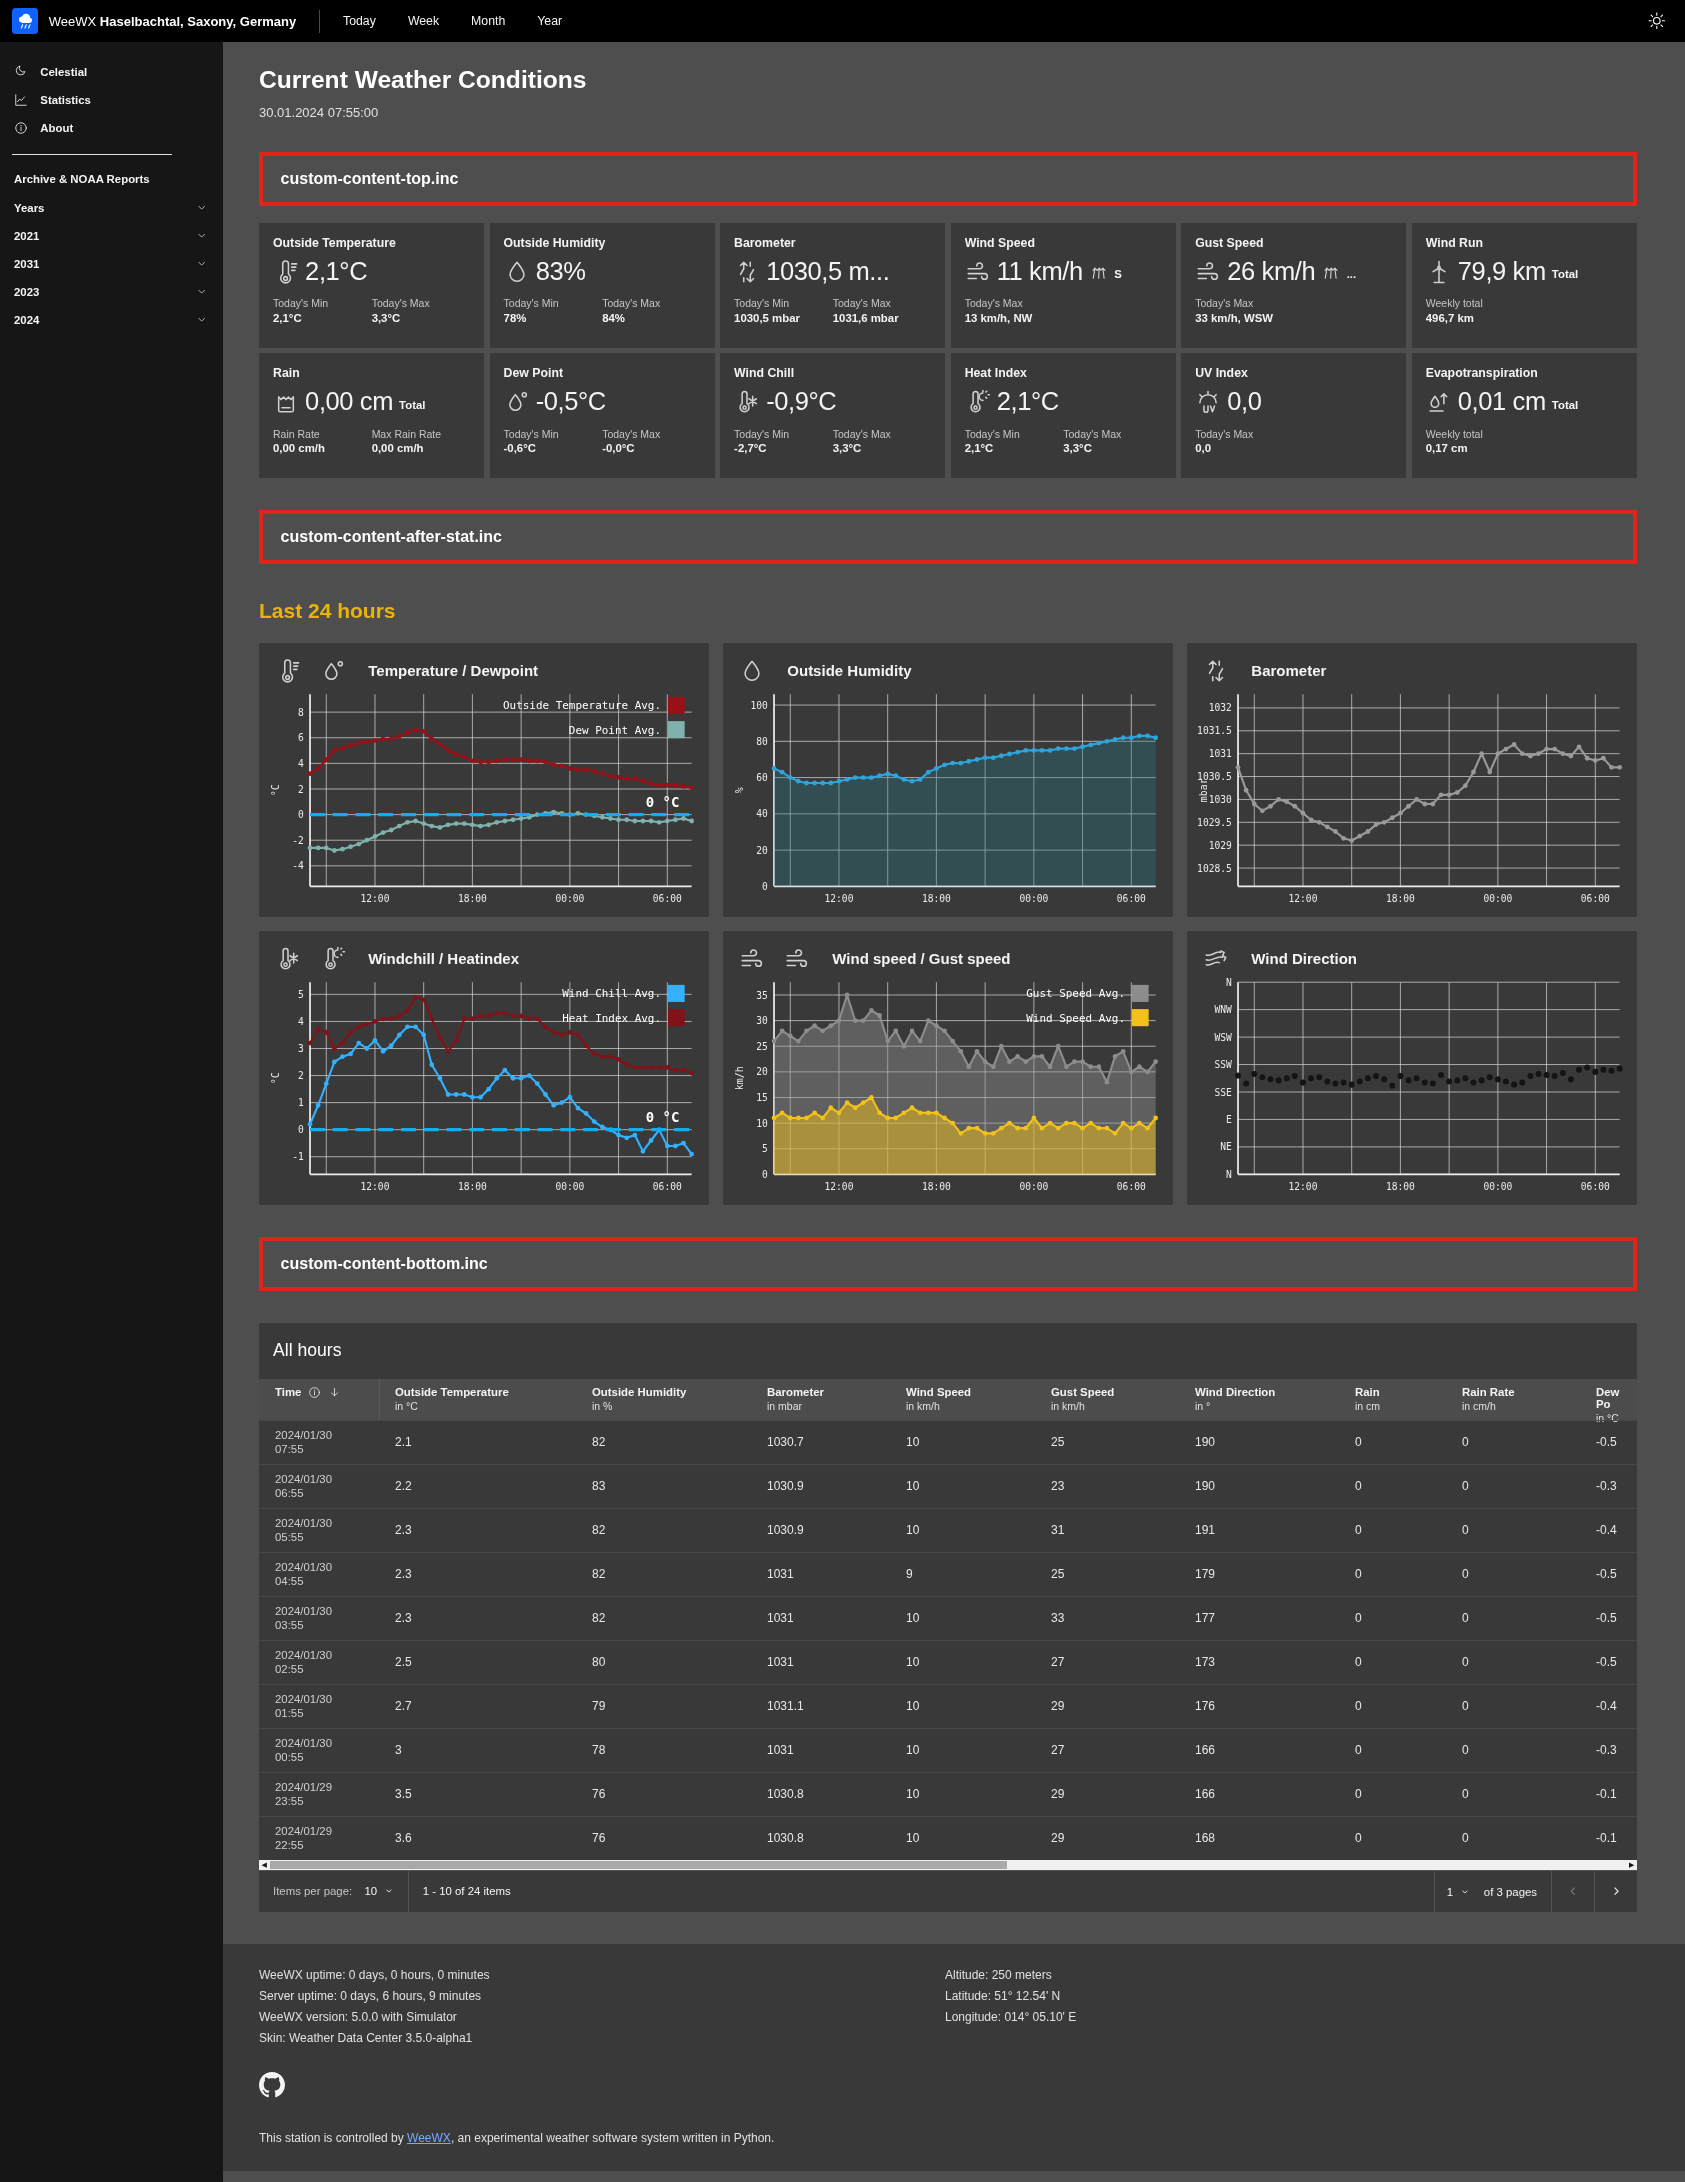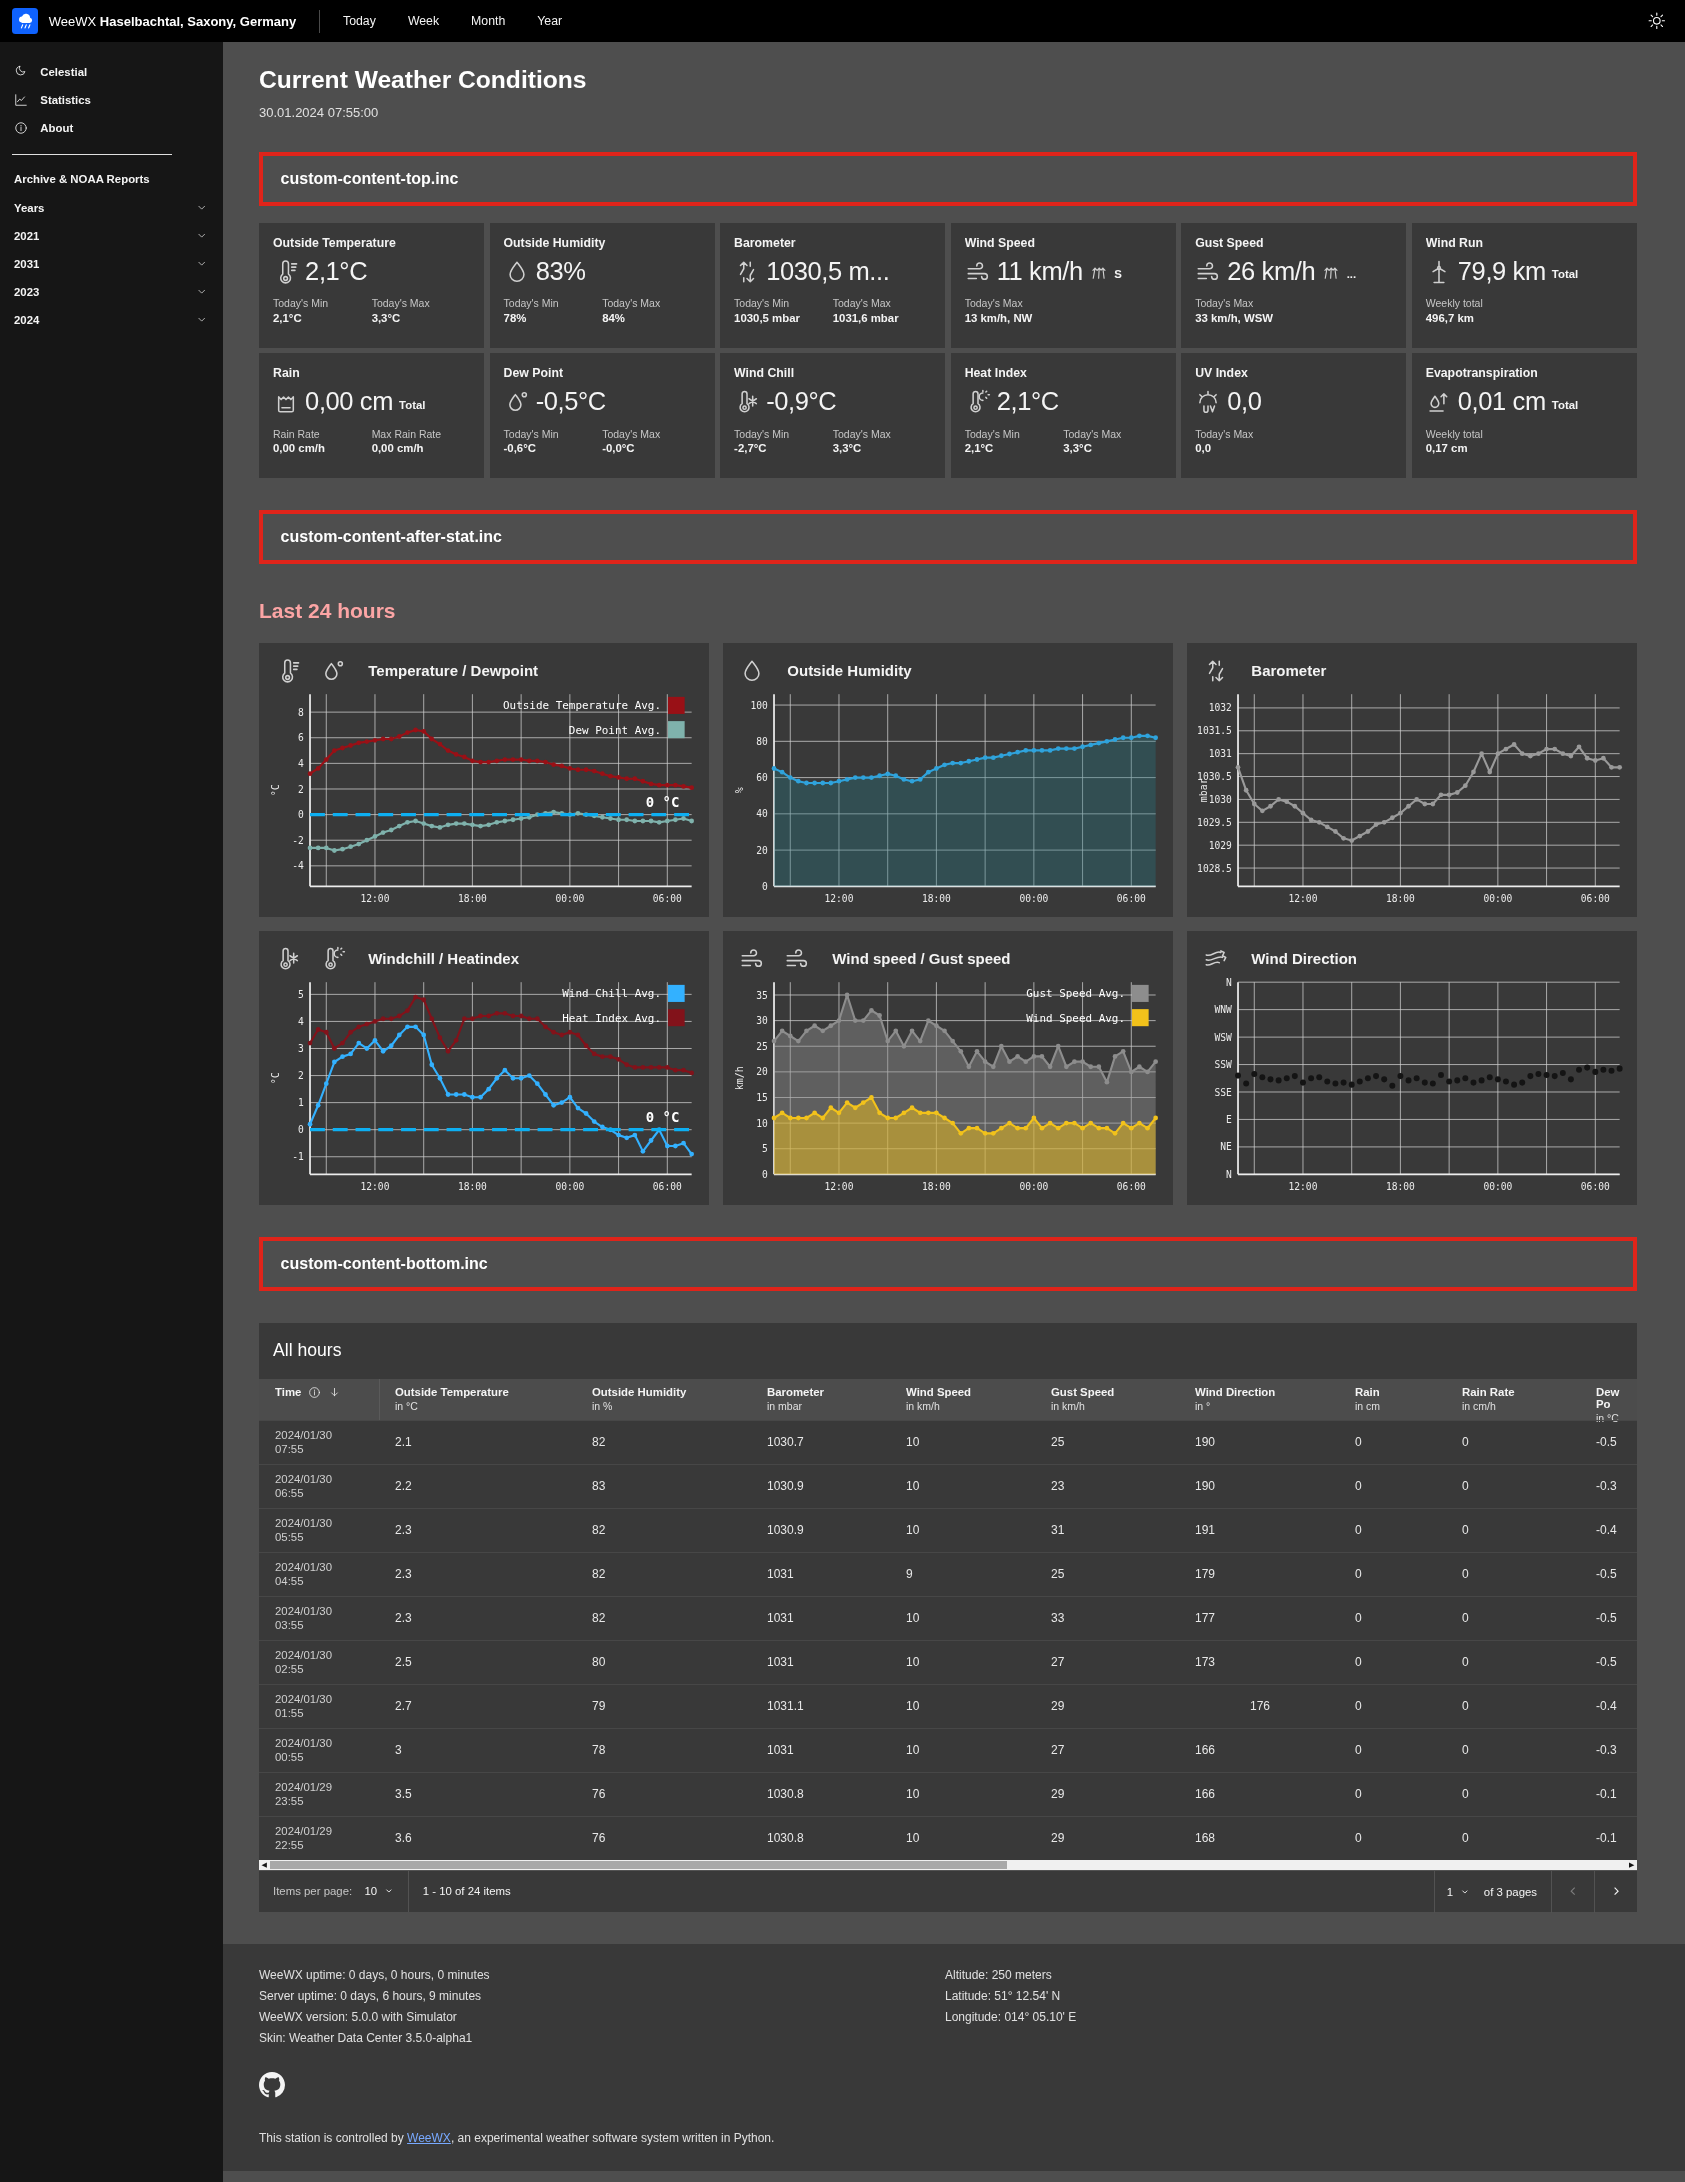--- a/index.html
+++ b/index.html
@@ -41,21 +41,21 @@
   .tile-title { font-size:12.3px; font-weight:700; color:#f4f4f4; white-space:nowrap; overflow:hidden; }
   .tile-val-row { margin-top:7px; display:flex; align-items:center; gap:6.1px; white-space:nowrap; overflow:hidden; }
   .tile-val-row svg.main-ic { width:26px; height:26px; color:#d0d0d0; flex:none; }
   .tile-val-row svg.suf-ic { width:19.3px; height:19.3px; color:#d0d0d0; flex:none; }
   .tile-value { font-size:25.5px; font-weight:300; color:#f4f4f4; letter-spacing:-0.4px; }
   .tile-suffix { font-size:11.4px; font-weight:700; color:#f4f4f4; margin-top:5.3px; }
   .tile-stats { margin-top:11.4px; display:grid; grid-template-columns:1fr 1fr; }
   .tile-stat-label { font-size:10.5px; color:#c6c6c6; }
   .tile-stat-value { font-size:11.4px; font-weight:700; color:#f4f4f4; margin-top:2.6px; }
 
-  h2 { margin-top:35px; font-size:21px; font-weight:700; color:#fca5a5; }
+  h2 { margin-top:35px; font-size:21px; font-weight:700; color:#eab308; }
 
   .charts-grid { margin-top:19.3px; display:grid; grid-template-columns:repeat(3,1fr); gap:14px; }
   .chart-panel { background:#393939; height:274px; padding:12.3px 8.8px 7px 8.8px; display:flex; flex-direction:column; }
   .chart-head { display:flex; align-items:center; gap:19px; padding-left:7px; height:32px; flex:none; }
   .chart-head svg { width:26px; height:26px; color:#d0d0d0; }
   .chart-head .ctitle { font-size:15px; font-weight:700; color:#f4f4f4; margin-left:3.5px; white-space:nowrap; }
   .chart-plot { flex:1; }
   .chart-plot svg { width:100%; height:100%; }
   .grid { stroke:#cfcfcf; stroke-width:1; opacity:0.85; }
   .spine { stroke:#ececec; stroke-width:2; }
@@ -1299,21 +1299,21 @@
           <div class="cell" style="left:1203px">0</div>
           <div class="cell" style="left:1337px">-0.5</div>
         </div>
         <div class="trow">
           <div class="cell time" style="left:16px">2024/01/30<br>01:55</div>
           <div class="cell" style="left:136px">2.7</div>
           <div class="cell" style="left:333px">79</div>
           <div class="cell" style="left:508px">1031.1</div>
           <div class="cell" style="left:647px">10</div>
           <div class="cell" style="left:792px">29</div>
-          <div class="cell" style="left:991px">176</div>
+          <div class="cell" style="left:936px">176</div>
           <div class="cell" style="left:1096px">0</div>
           <div class="cell" style="left:1203px">0</div>
           <div class="cell" style="left:1337px">-0.4</div>
         </div>
         <div class="trow">
           <div class="cell time" style="left:16px">2024/01/30<br>00:55</div>
           <div class="cell" style="left:136px">3</div>
           <div class="cell" style="left:333px">78</div>
           <div class="cell" style="left:508px">1031</div>
           <div class="cell" style="left:647px">10</div>

